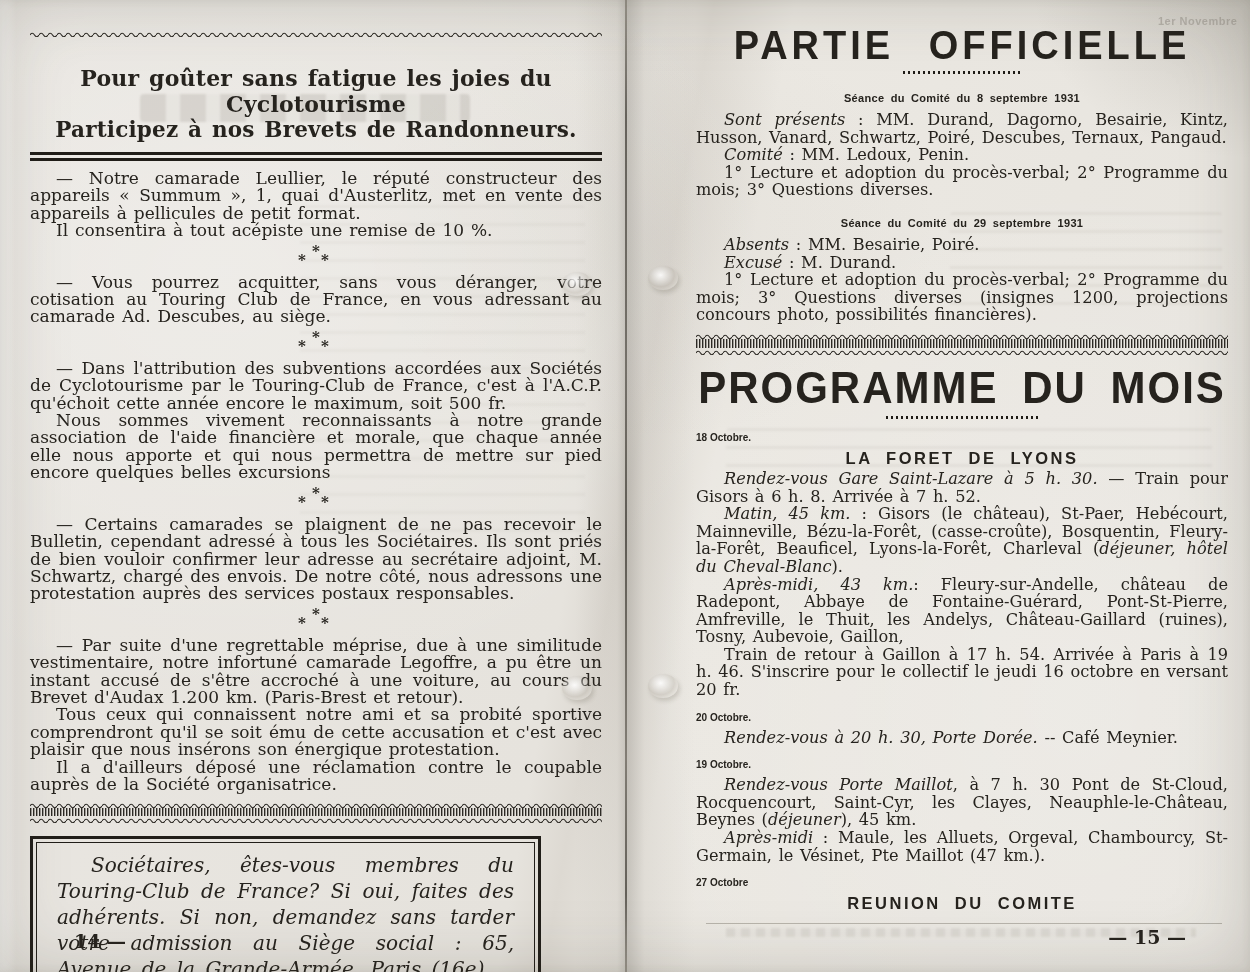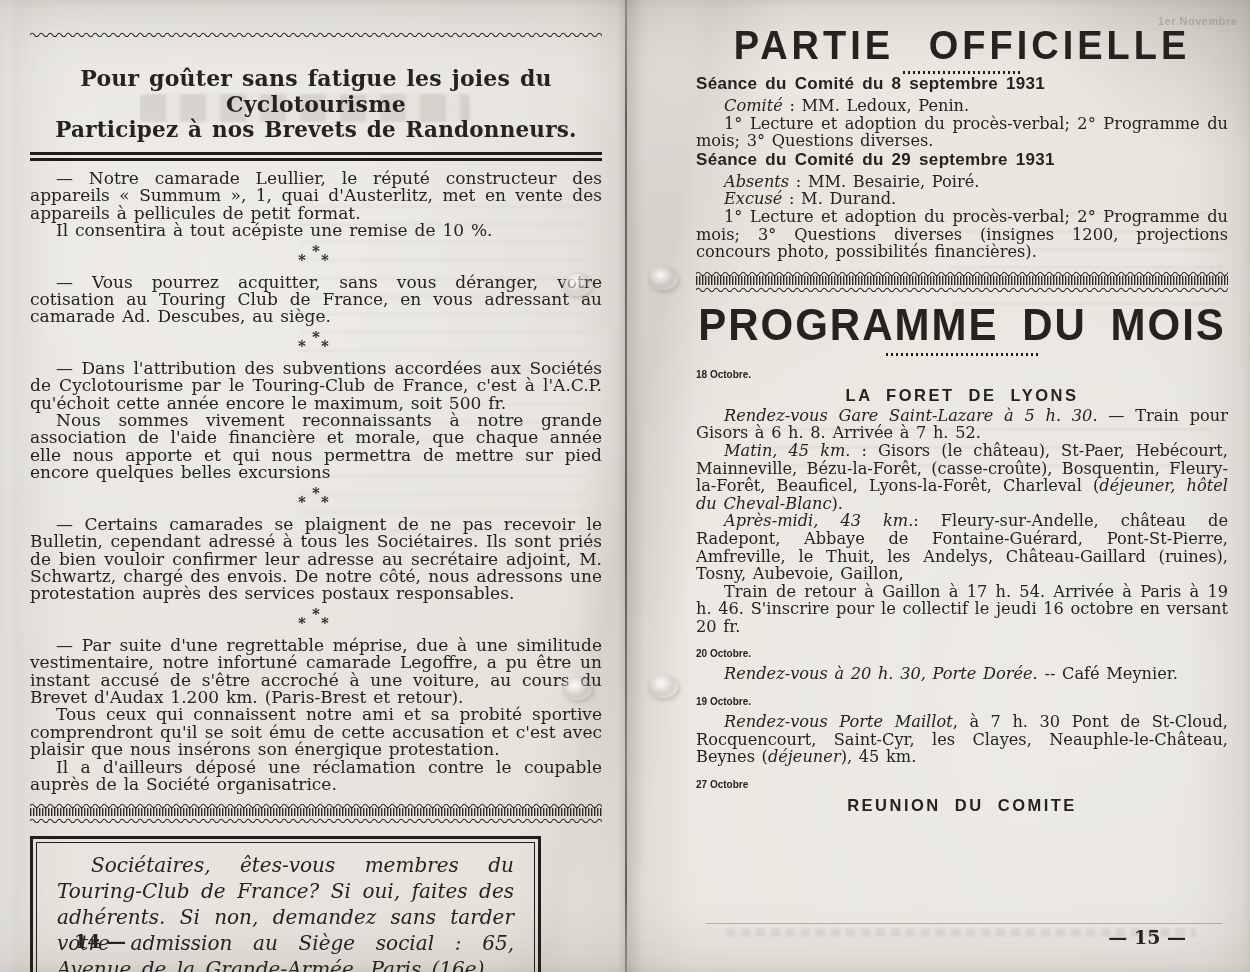--- a/index.html
+++ b/index.html
@@ -66,22 +66,22 @@
   .banner2{text-align:center;font-weight:bold;font-size:21.5px;line-height:26px;letter-spacing:.2px;word-spacing:2px;}
   .note{margin-top:9px;}
   .np{margin:0;font-size:17px;line-height:17.4px;text-indent:26px;text-align:justify;word-spacing:1.5px;}
   .notice-box{margin-top:13px;width:499px;border:3px solid #211e19;padding:3px;}
   .notice-inner{border:1px solid #211e19;padding:9px 20px 13px 20px;}
   .notice-text{margin:0;font-style:italic;font-size:20px;line-height:26px;text-indent:34px;text-align:justify;word-spacing:4px;}
   .pagenum-left{position:absolute;left:44px;top:900px;font-weight:bold;font-size:19px;}
   
   .h-partie{font-family:"Liberation Sans",sans-serif;font-weight:bold;font-size:38px;line-height:42px;
     text-align:center;letter-spacing:4px;word-spacing:20px;transform:scaleY(1.06);margin-top:6px;}
-  .h-seance{font-family:"Liberation Sans",sans-serif;font-weight:bold;font-size:17px;line-height:20px;
-    letter-spacing:.3px;word-spacing:3px;margin-top:0;}
+  .h-seance{font-family:"Liberation Sans",sans-serif;font-weight:bold;font-size:11px;line-height:20px;
+    text-align:center;letter-spacing:.3px;word-spacing:3px;margin-top:14px;}
   .rp{margin:0;font-size:16.2px;line-height:17.6px;text-indent:28px;text-align:justify;word-spacing:1.5px;}
   .seance-body{margin-top:3px;}
   .it{font-style:italic;}
   .h-programme{font-family:"Liberation Sans",sans-serif;font-weight:bold;font-size:42px;line-height:46px;
     text-align:center;letter-spacing:2px;word-spacing:10px;transform:scaleY(1.05);margin-top:10px;}
   .date{font-family:"Liberation Sans",sans-serif;font-weight:bold;font-size:10px;line-height:18px;margin:10px 0 2px 0;}
   .sub-title{font-family:"Liberation Sans",sans-serif;font-weight:bold;font-size:16.5px;line-height:19px;
     text-align:center;letter-spacing:2.5px;word-spacing:7px;margin:2px 0 2px 0;}
   .expo-line{text-align:center;margin:2px 0 2px 0;line-height:20px;}
   .expo-title{font-family:"Liberation Sans",sans-serif;font-weight:bold;font-size:16.5px;letter-spacing:1.5px;word-spacing:5px;}
@@ -189,20 +189,21 @@
   <div class="pagenum-left">14 —</div>
 </div>
 
 <div class="page page-right">
 
   <div class="h-partie">PARTIE OFFICIELLE</div>
   <div class="dotleader dot-partie"></div>
 
   <div class="h-seance">Séance du Comité du 8 septembre 1931</div>
   <div class="seance-body">
+    <p class="rp"><span class="it">Sont présents</span><span> : MM. Durand, Dagorno, Besairie, Kintz, Husson, Vanard, Schwartz, Poiré, Descubes, Ternaux, Pangaud.</span></p>
     <p class="rp"><span class="it">Comité</span><span> : MM. Ledoux, Penin.</span></p>
     <p class="rp">1° Lecture et adoption du procès-verbal; 2° Programme du mois; 3° Questions diverses.</p>
   </div>
 
   <div class="h-seance">Séance du Comité du 29 septembre 1931</div>
   <div class="seance-body">
     <p class="rp"><span class="it">Absents</span><span> : MM. Besairie, Poiré.</span></p>
     <p class="rp"><span class="it">Excusé</span><span> : M. Durand.</span></p>
     <p class="rp">1° Lecture et adoption du procès-verbal; 2° Programme du mois; 3° Questions diverses (insignes 1200, projections concours photo, possibilités financières).</p>
   </div>
@@ -227,20 +228,21 @@
   <p class="rp"><span class="it">Rendez-vous Gare Saint-Lazare à 5 h. 30.</span><span> — Train pour Gisors à 6 h. 8. Arrivée à 7 h. 52.</span></p>
   <p class="rp"><span class="it">Matin, 45 km.</span><span> : Gisors (le château), St-Paer, Hebécourt, Mainneville, Bézu-la-Forêt, (casse-croûte), Bosquentin, Fleury-la-Forêt, Beauficel, Lyons-la-Forêt, Charleval (</span><span class="it">déjeuner, hôtel du Cheval-Blanc</span><span>).</span></p>
   <p class="rp"><span class="it">Après-midi, 43 km.</span><span>: Fleury-sur-Andelle, château de Radepont, Abbaye de Fontaine-Guérard, Pont-St-Pierre, Amfreville, le Thuit, les Andelys, Château-Gaillard (ruines), Tosny, Aubevoie, Gaillon,</span></p>
   <p class="rp">Train de retour à Gaillon à 17 h. 54. Arrivée à Paris à 19 h. 46. S'inscrire pour le collectif le jeudi 16 octobre en versant 20 fr.</p>
 
   <div class="date">20 Octobre.</div>
   <p class="rp"><span class="it">Rendez-vous à 20 h. 30, Porte Dorée.</span><span> -- Café Meynier.</span></p>
 
   <div class="date">19 Octobre.</div>
   <p class="rp"><span class="it">Rendez-vous Porte Maillot</span><span>, à 7 h. 30 Pont de St-Cloud, Rocquencourt, Saint-Cyr, les Clayes, Neauphle-le-Château, Beynes (</span><span class="it">déjeuner</span><span>), 45 km.</span></p>
+  <p class="rp"><span class="it">Après-midi</span><span> : Maule, les Alluets, Orgeval, Chambourcy, St-Germain, le Vésinet, Pte Maillot (47 km.).</span></p>
 
   <div class="date">27 Octobre</div>
   <div class="sub-title">REUNION DU COMITE</div>
 
   <div class="pagenum-right">— 15 —</div>
 </div>
 
 <div class="gutter-shade"></div>
 <div class="gutter-line"></div>
 <div class="dent dent-1"></div>

